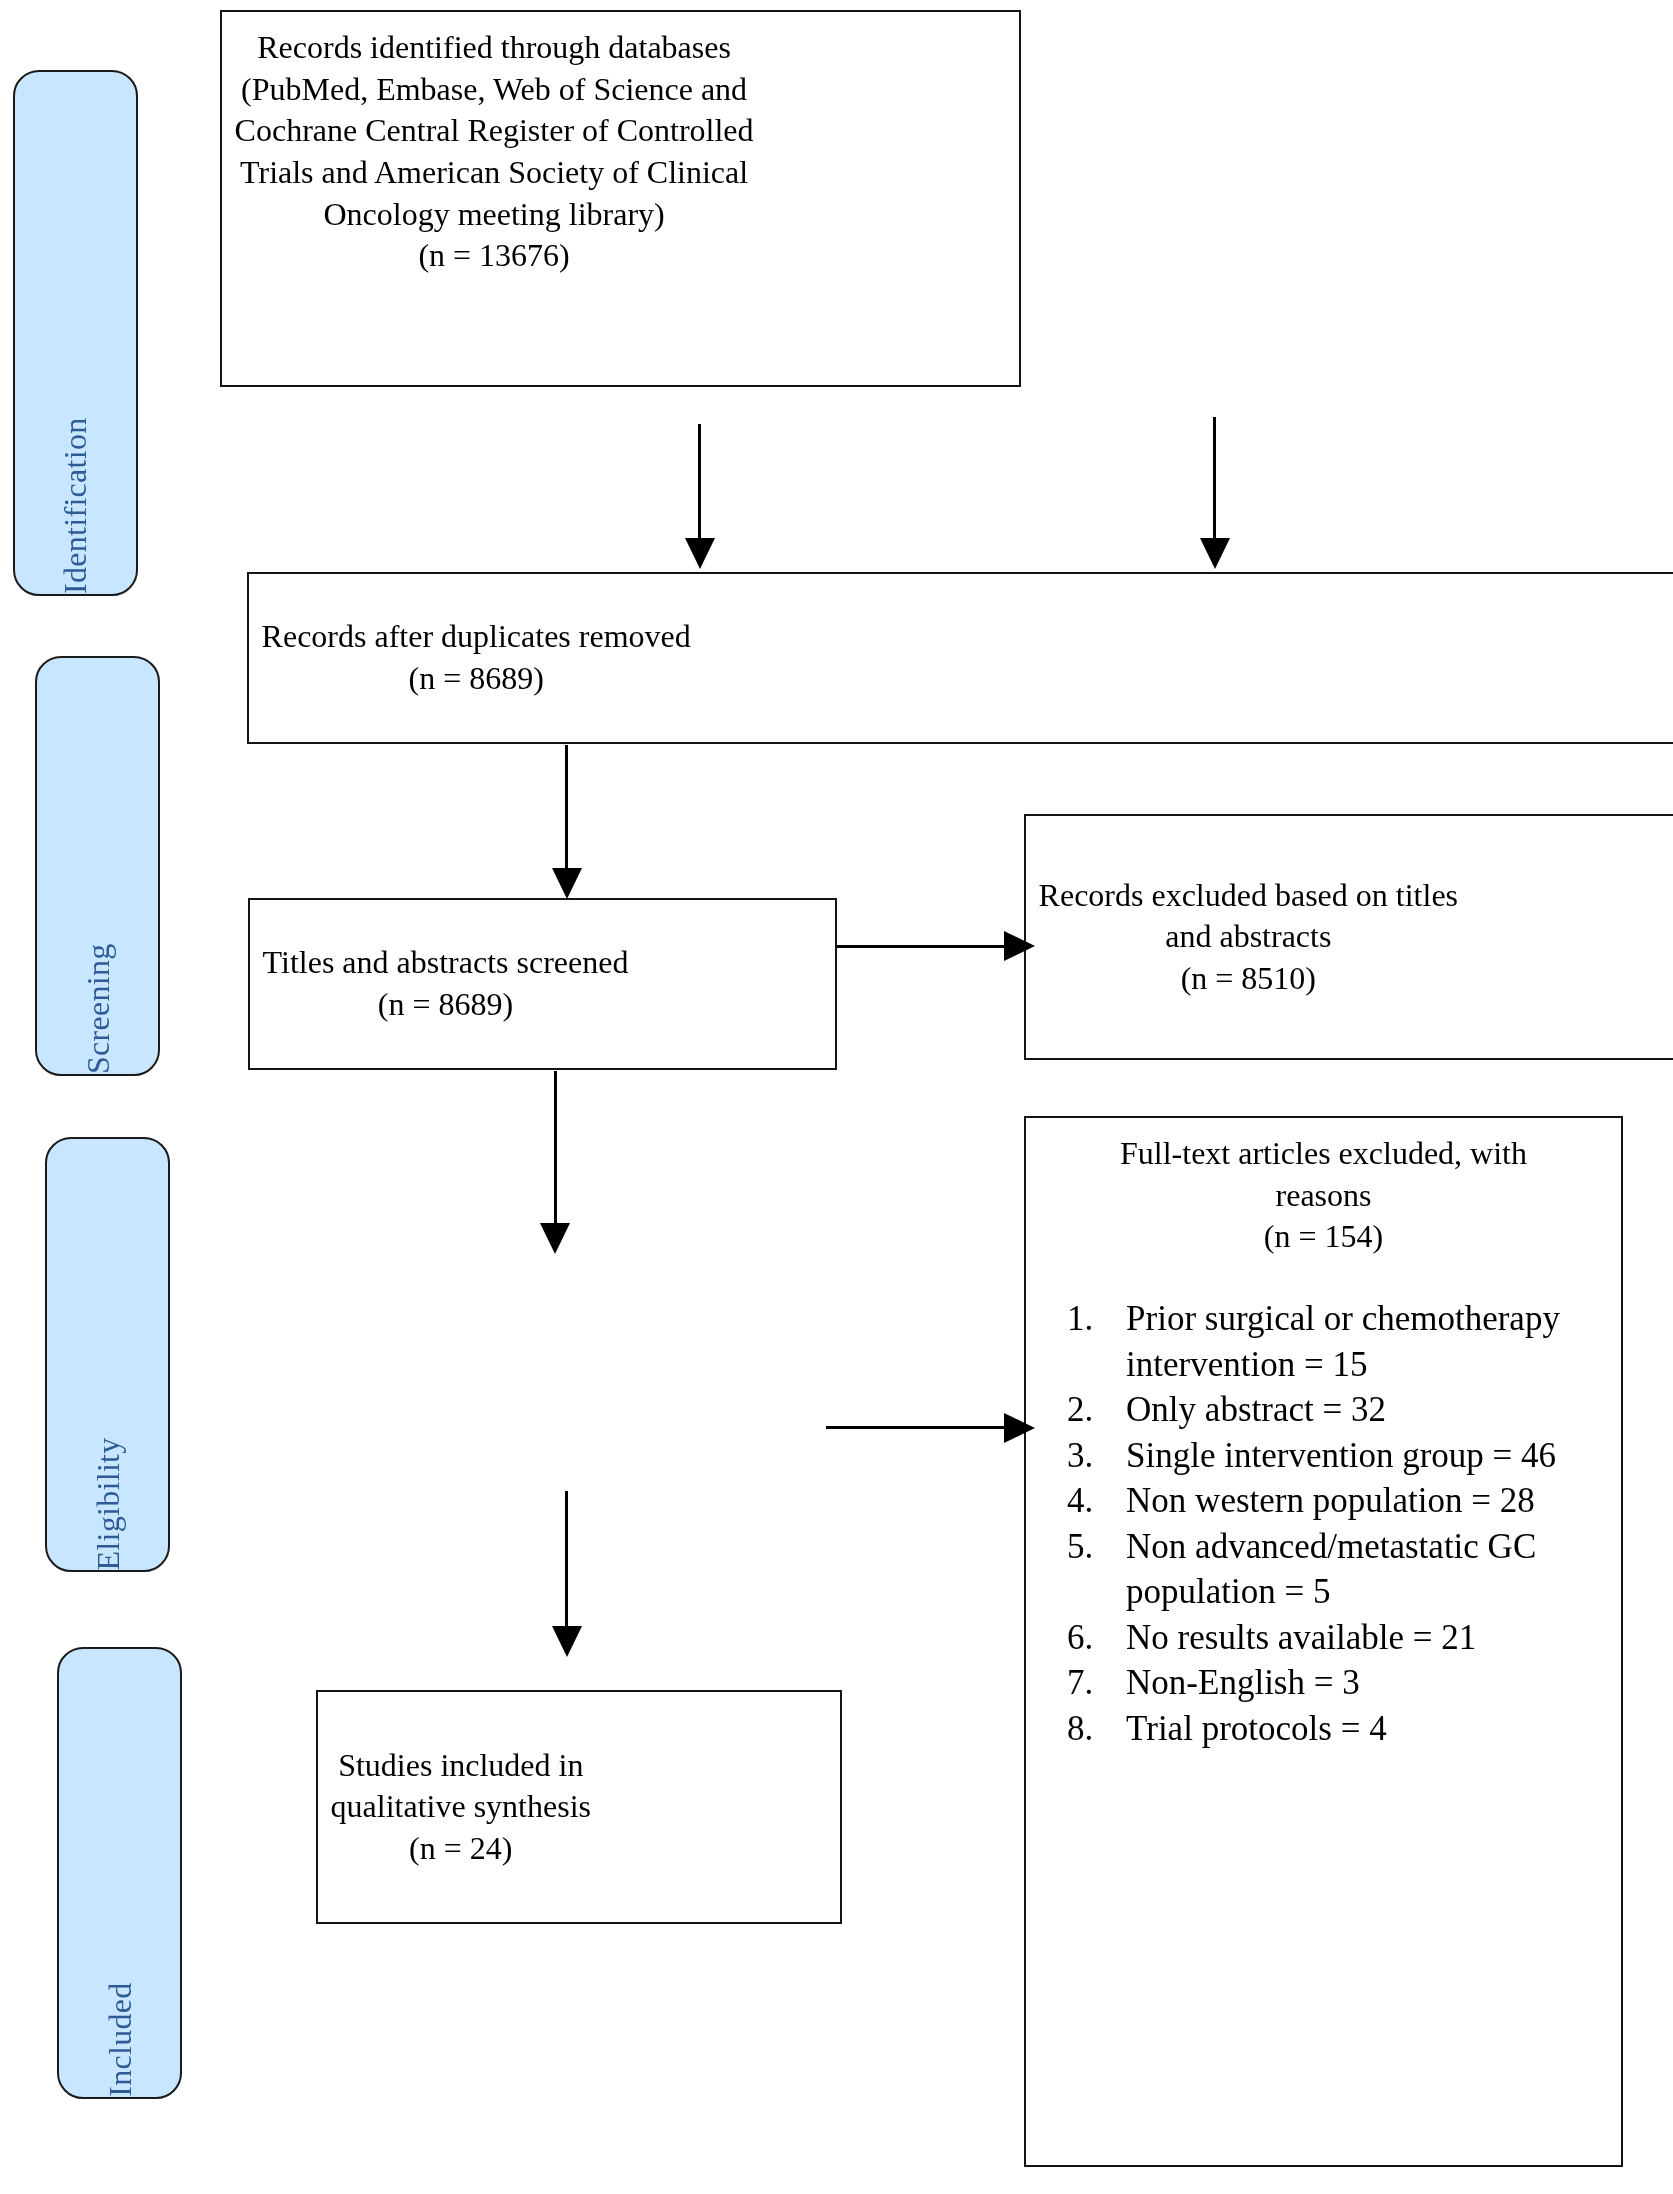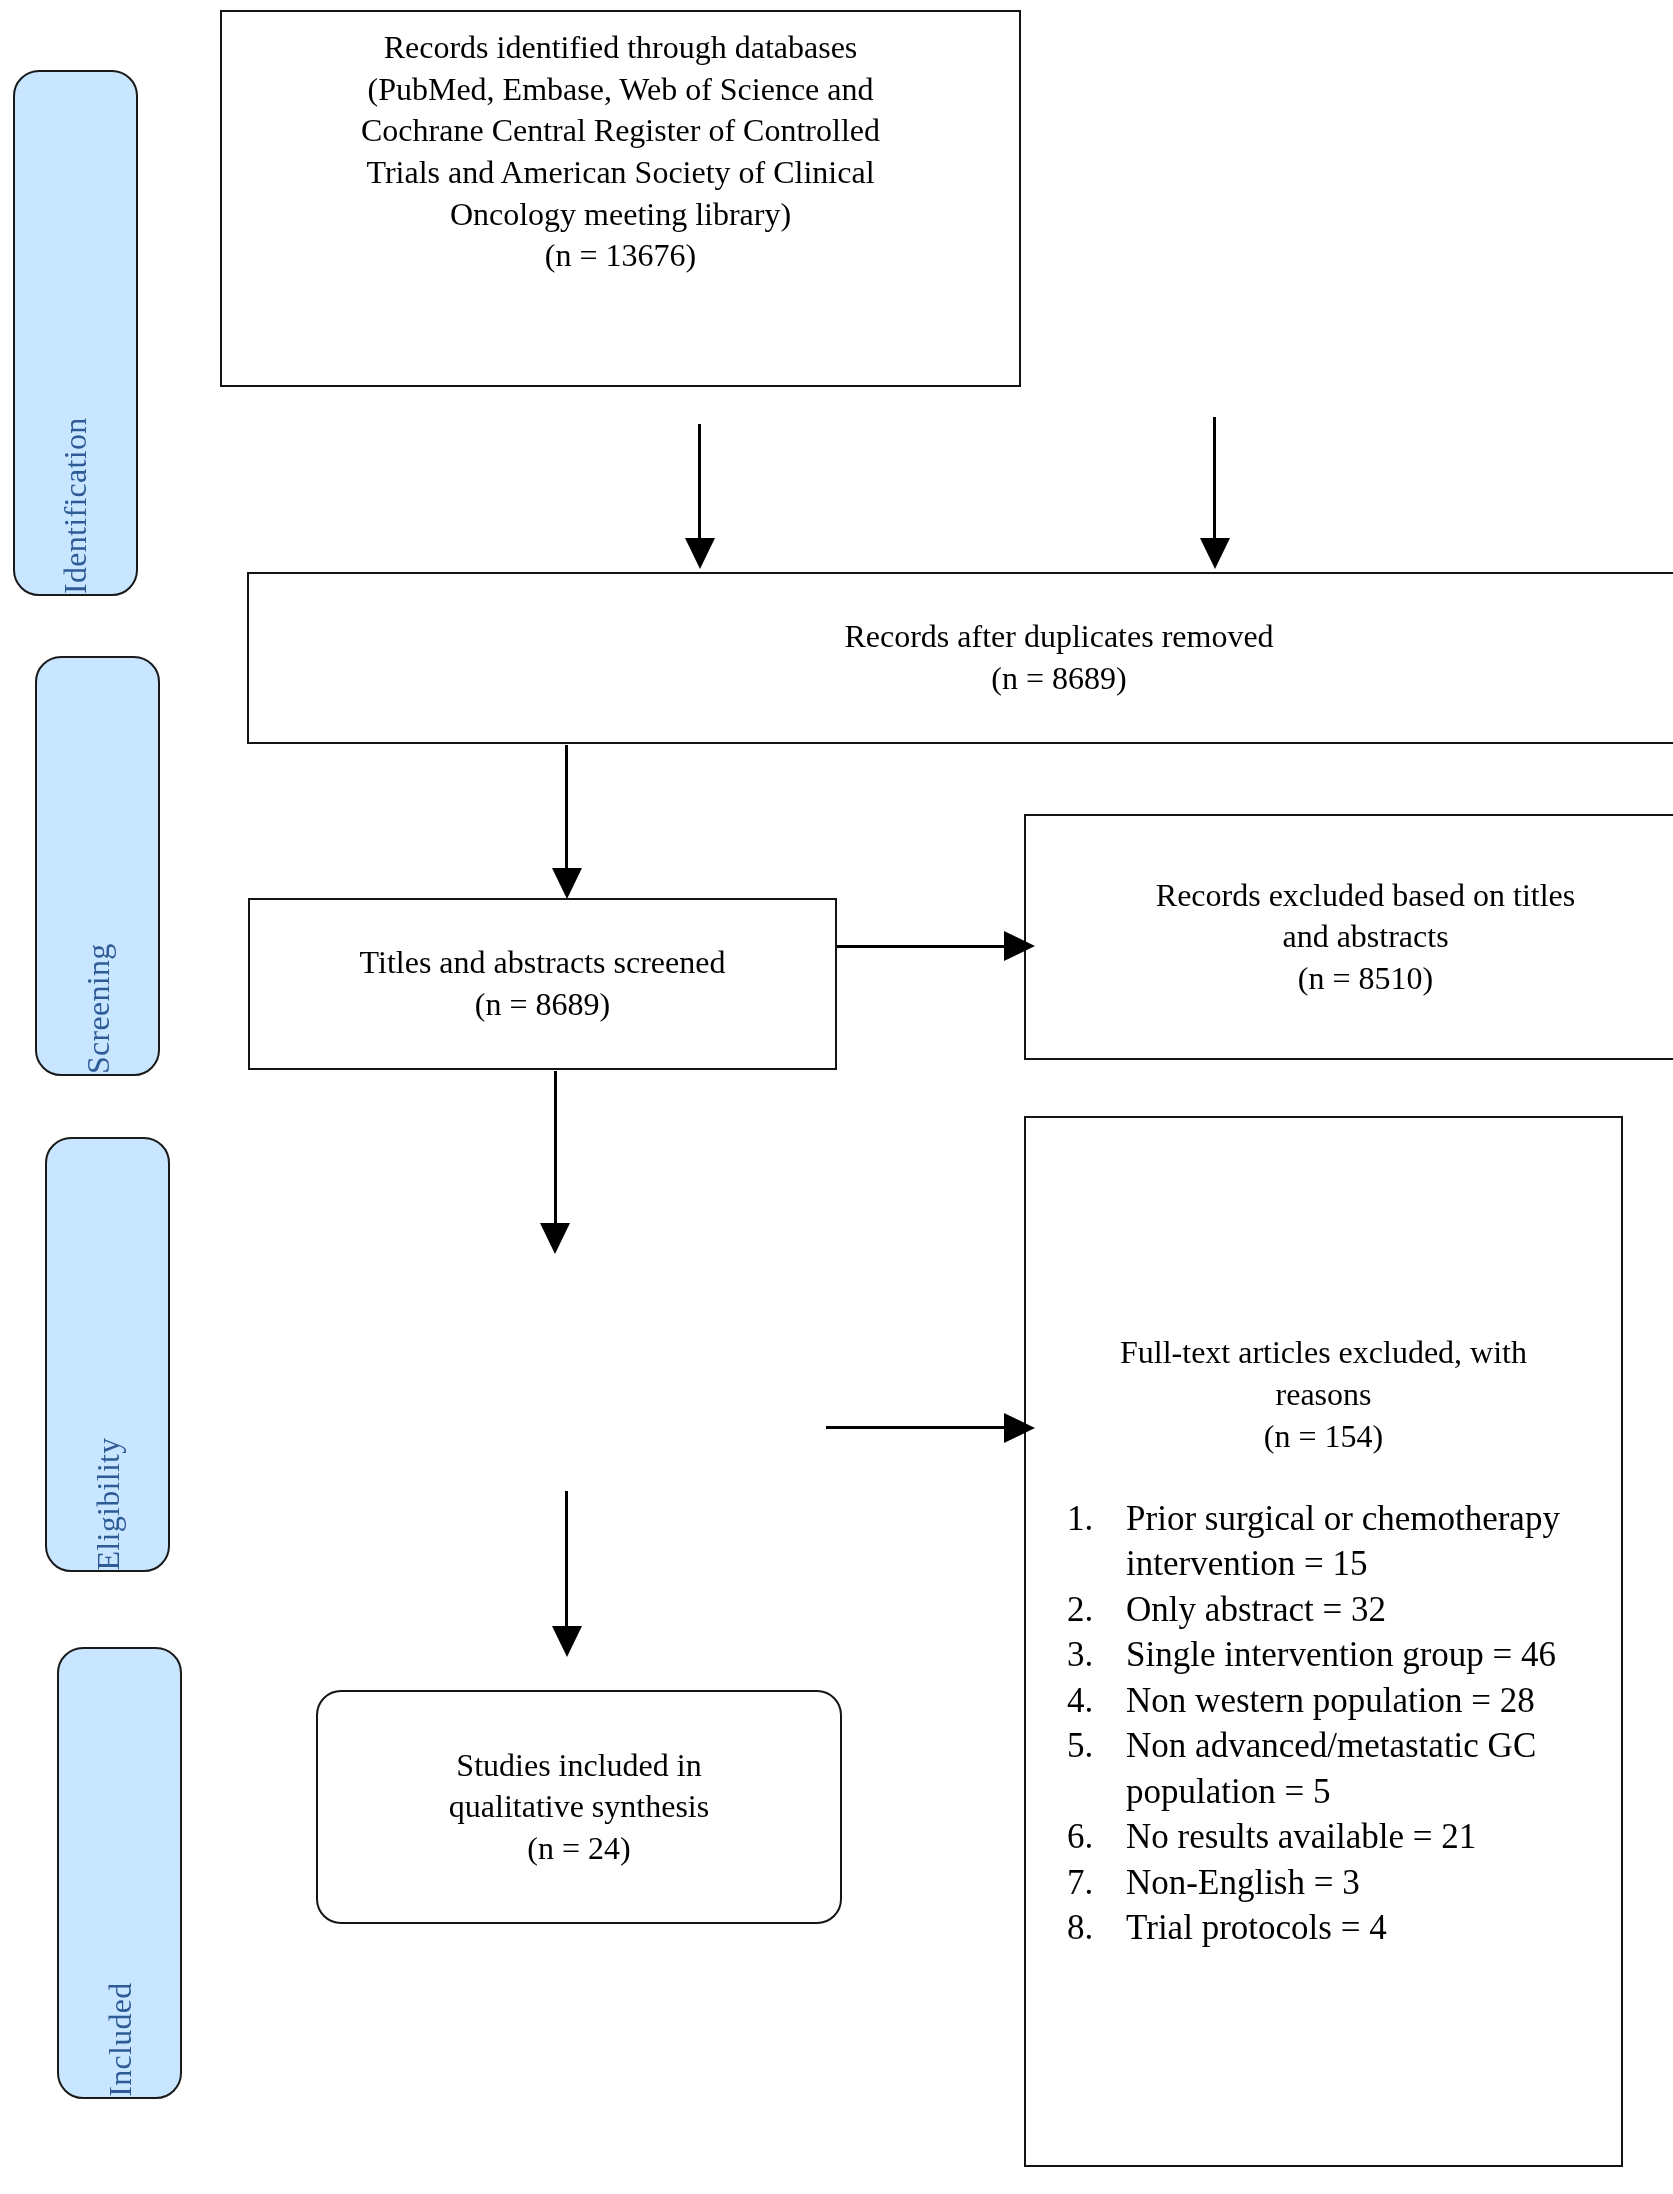--- a/index.html
+++ b/index.html
@@ -42,21 +42,20 @@
   }
 
   
   .flow-box {
     position: absolute;
     background: #ffffff;
     border: 2.9px solid #141414;
     box-sizing: border-box;
     display: flex;
     align-items: flex-start;
-    justify-content: center;
     padding: 15px 12.6px;
   }
   .flow-box .box-text {
     font-size: 32px;
     line-height: 1.30;
     text-align: center;
     white-space: pre-line;
   }
 
   
@@ -186,20 +185,20 @@
       <li>Trial protocols = 4</li>
     </ol>
   </div>
 
   <div class="h-line" style="left:826px; top:1426px; width:183px; height:2.9px;"></div>
   <div class="h-head" style="left:1004px; top:1413px;"></div>
 
   <div class="v-line" style="left:565px; top:1491px; width:2.9px; height:137px;"></div>
   <div class="v-head" style="left:552px; top:1626px;"></div>
 
-  <div class="flow-box" style="left:316px; top:1690px; width:526px; height:234px; align-items:center;border-radius:25px;">
+  <div class="flow-box" style="left:316px; top:1690px; width:526px; height:234px; align-items:center;">
     <span class="box-text">Studies included in
 qualitative synthesis
 (n = 24)</span>
   </div>
 
 </div>
 
 
 </body></html>

